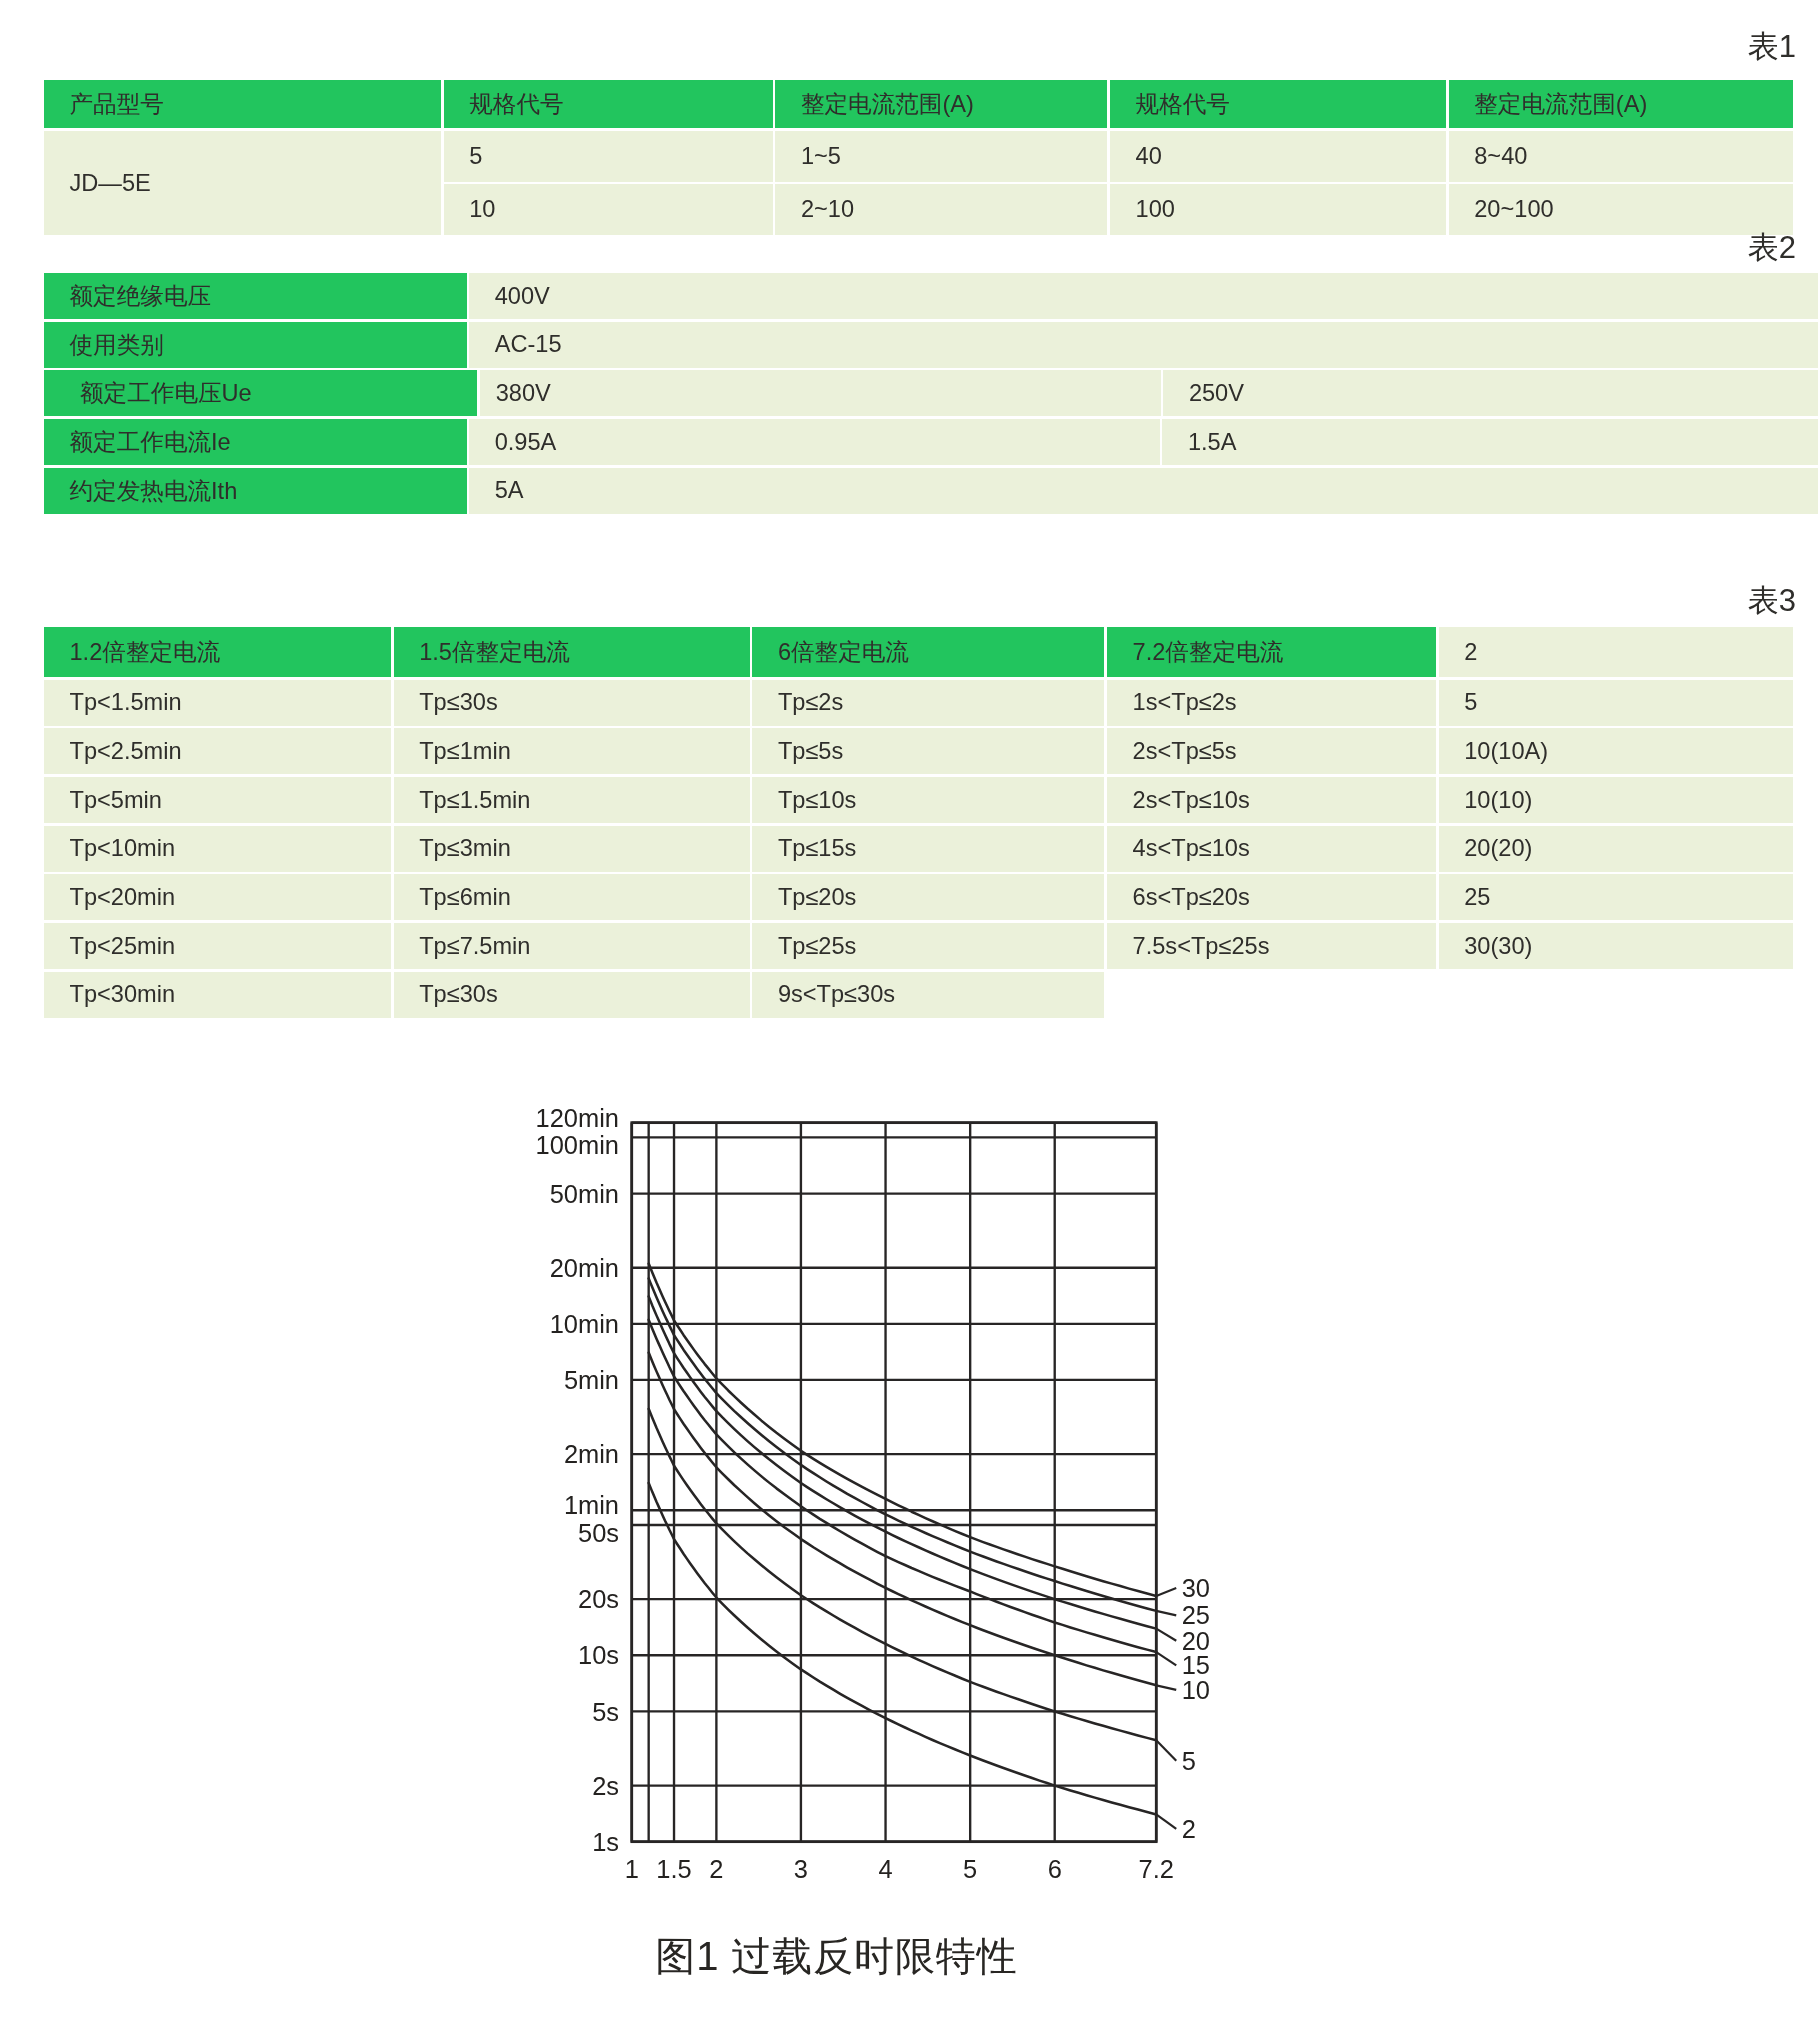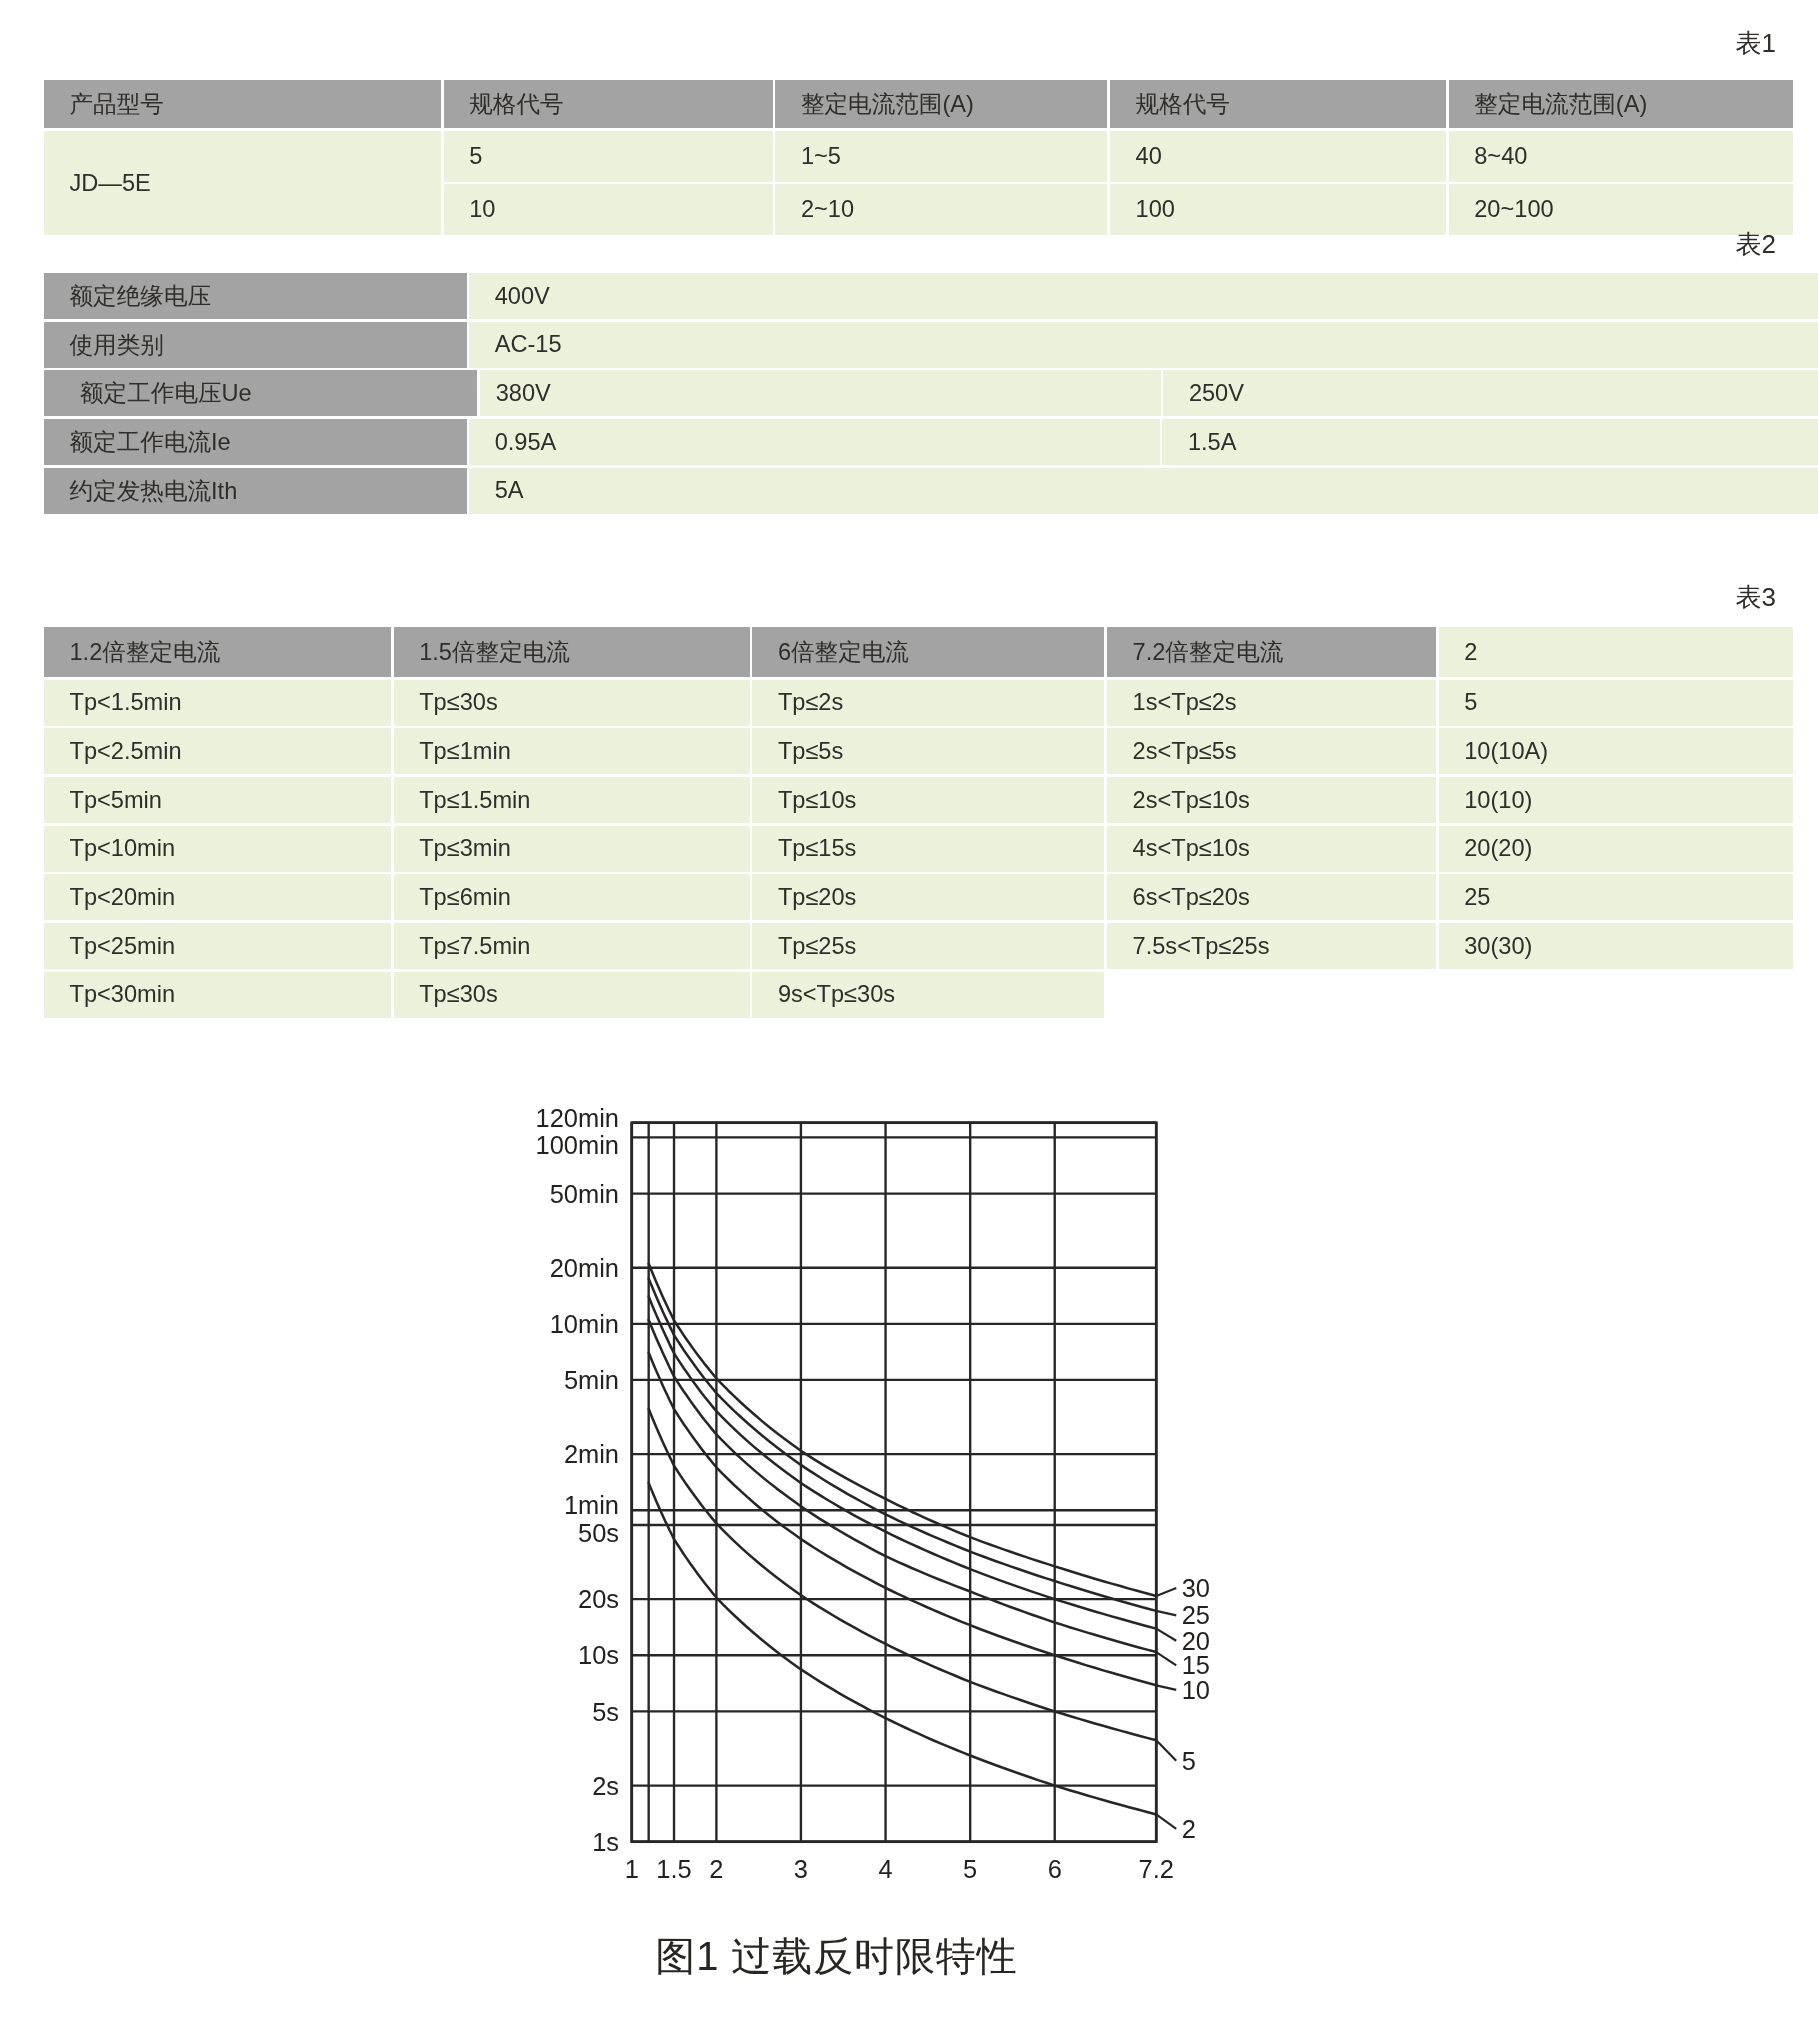--- a/index.html
+++ b/index.html
@@ -1,30 +1,30 @@
 <!DOCTYPE html>
 <html style="font-size:14.5px"><head>
 <meta charset="utf-8">
 <style>
   html,body{margin:0;padding:0;}
   body{
     width:1818px;height:2019px;position:relative;background:#ffffff;
     font-family:"Liberation Sans","DejaVu Sans",sans-serif;color:#2f2e2b;
   }
-  .tag{position:absolute;right:42px;font-size:26px;color:#2f2e2b;}
+  .tag{position:absolute;right:22px;font-size:31px;color:#2f2e2b;}
   #tag1{top:25.5px;} #tag2{top:227px;} #tag3{top:580px;}
   #t1{position:absolute;left:44px;top:80px;display:grid;
       grid-template-columns:397px 329px 332px 336px 344px;
       grid-template-rows:48px 51px 51px;gap:2.7px;}
   #t3{position:absolute;left:44px;top:627px;display:grid;
       grid-template-columns:347px 356px 352px 329px 354px;
       grid-template-rows:50px repeat(7,46px);gap:2.7px;}
   #t2{position:absolute;left:44px;top:273px;}
   .t2row{display:flex;gap:2.7px;margin-bottom:2.7px;height:46px;}
-  .th{background:#a3a3a3;display:flex;align-items:center;padding-left:25.5px;
+  .th{background:#22c55e;display:flex;align-items:center;padding-left:25.5px;
       font-size:23.6px;color:#2f2e2b;}
   .td{background:#ebf1da;display:flex;align-items:center;padding-left:25.5px;
       font-size:23.6px;color:#2f2e2b;}
   .span2{grid-row:2 / span 2;}
   #chart{position:absolute;left:0;top:0;width:1818px;height:2019px;}
   #caption{position:absolute;left:473px;top:1929px;width:727px;text-align:center;
       font-size:40px;letter-spacing:0.9px;color:#282623;}
 </style>
 </head>
 <body>

